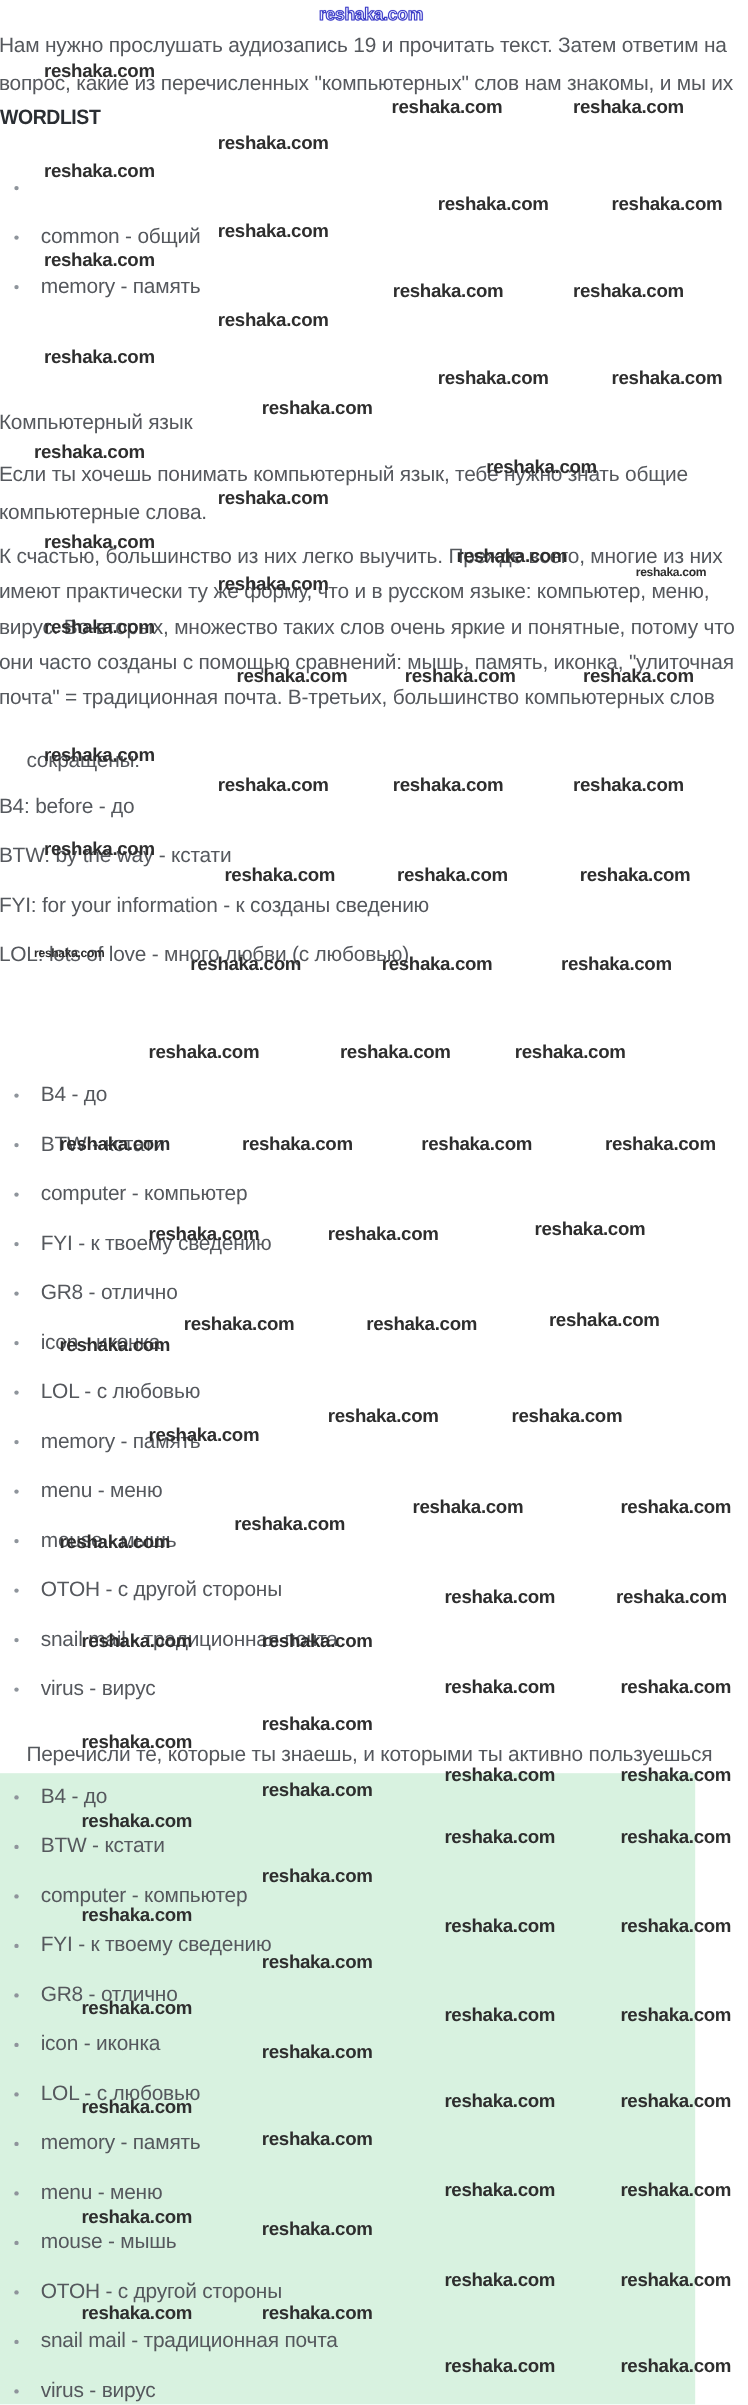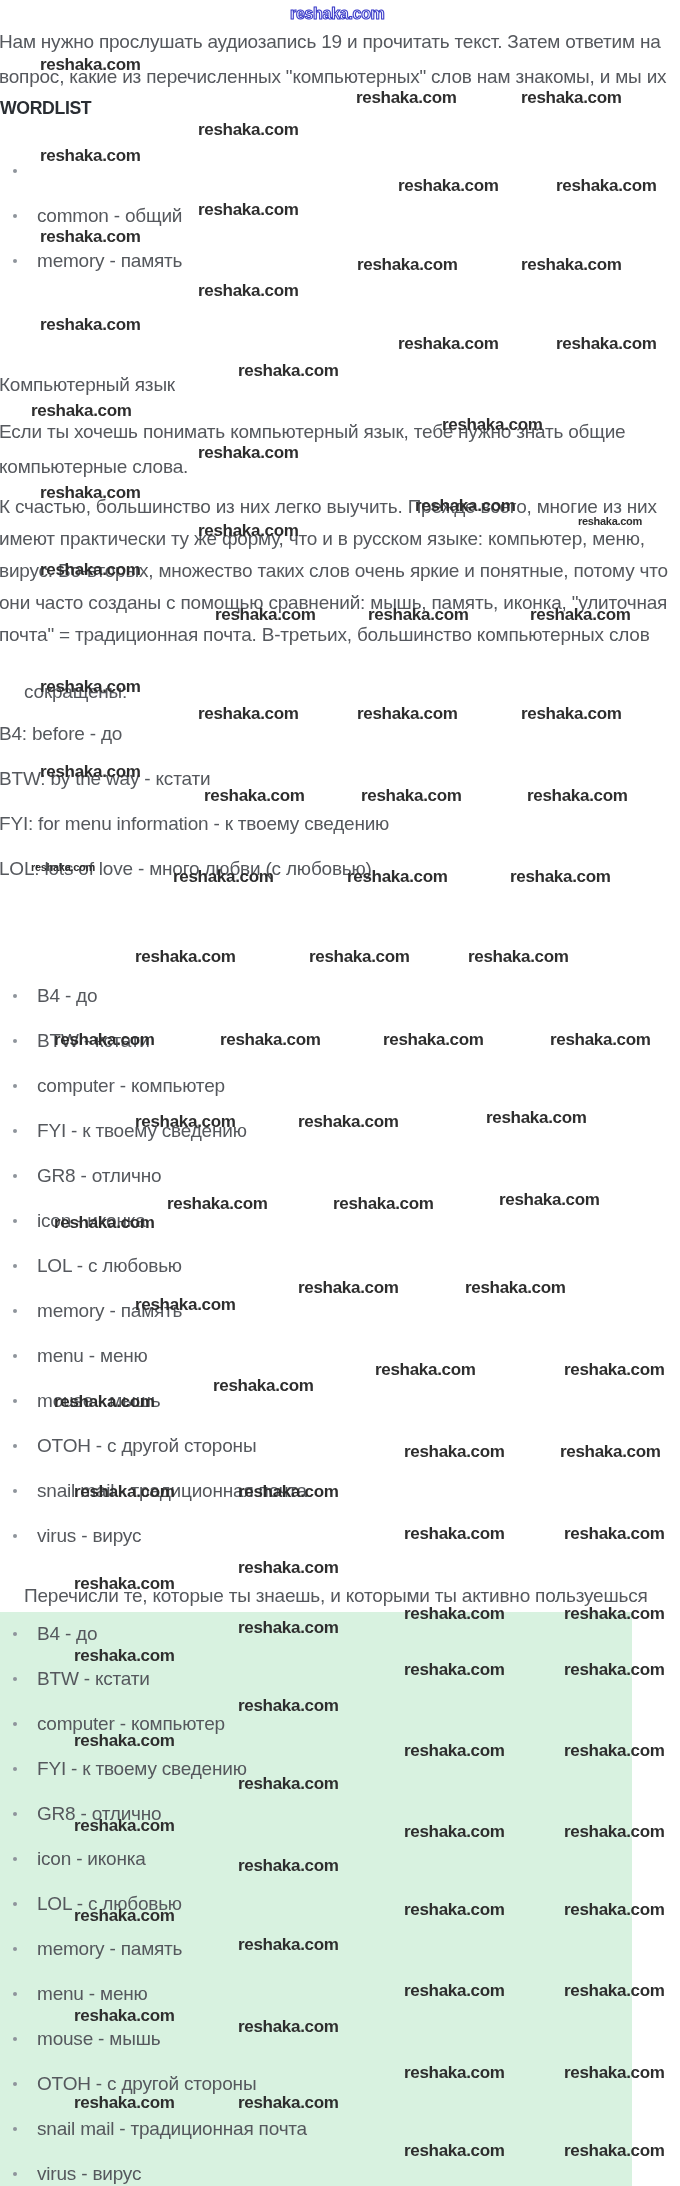--- a/index.html
+++ b/index.html
@@ -69,21 +69,21 @@
 они часто созданы с помощью сравнений: мышь, память, иконка, "улиточная
 почта" = традиционная почта. В-третьих, большинство компьютерных слов</div>
 <div class="abs plainline" style="top:681px;left:-1px;">сокращены:</div>
 
 <div class="abs abbrlist" style="top:722px;left:-1px;">
 
     <div>B4: before - до</div>
 
     <div>BTW: by the way - кстати</div>
 
-    <div>FYI: for menu information - к твоему сведению</div>
+    <div>FYI: for your information - к созданы сведению</div>
 
 
     <div>LOL: lots of love - много любви (с любовью)</div>
 
   </div>
 
 <ul class="abs doclist" style="top:984px;">
 
     <li><span class="dot"></span><span>B4 - до</span></li>
 

